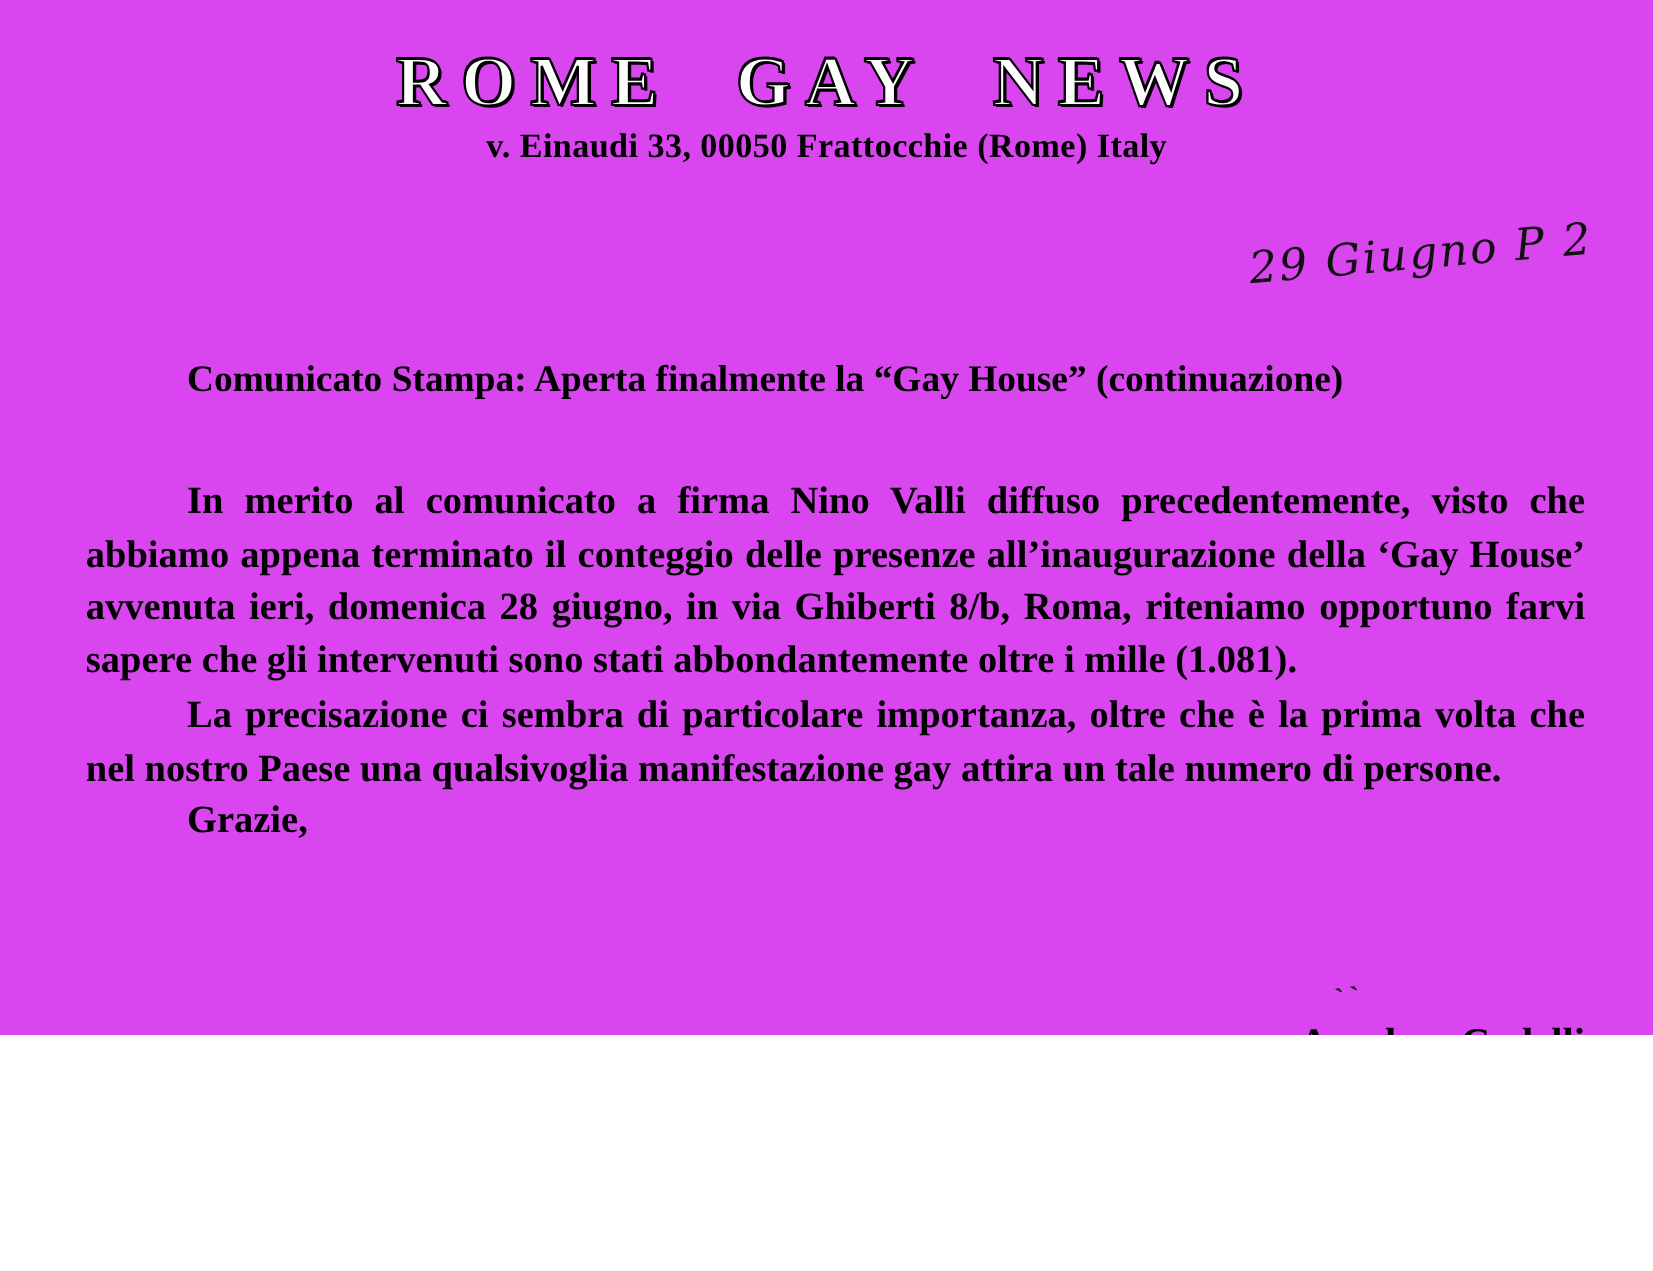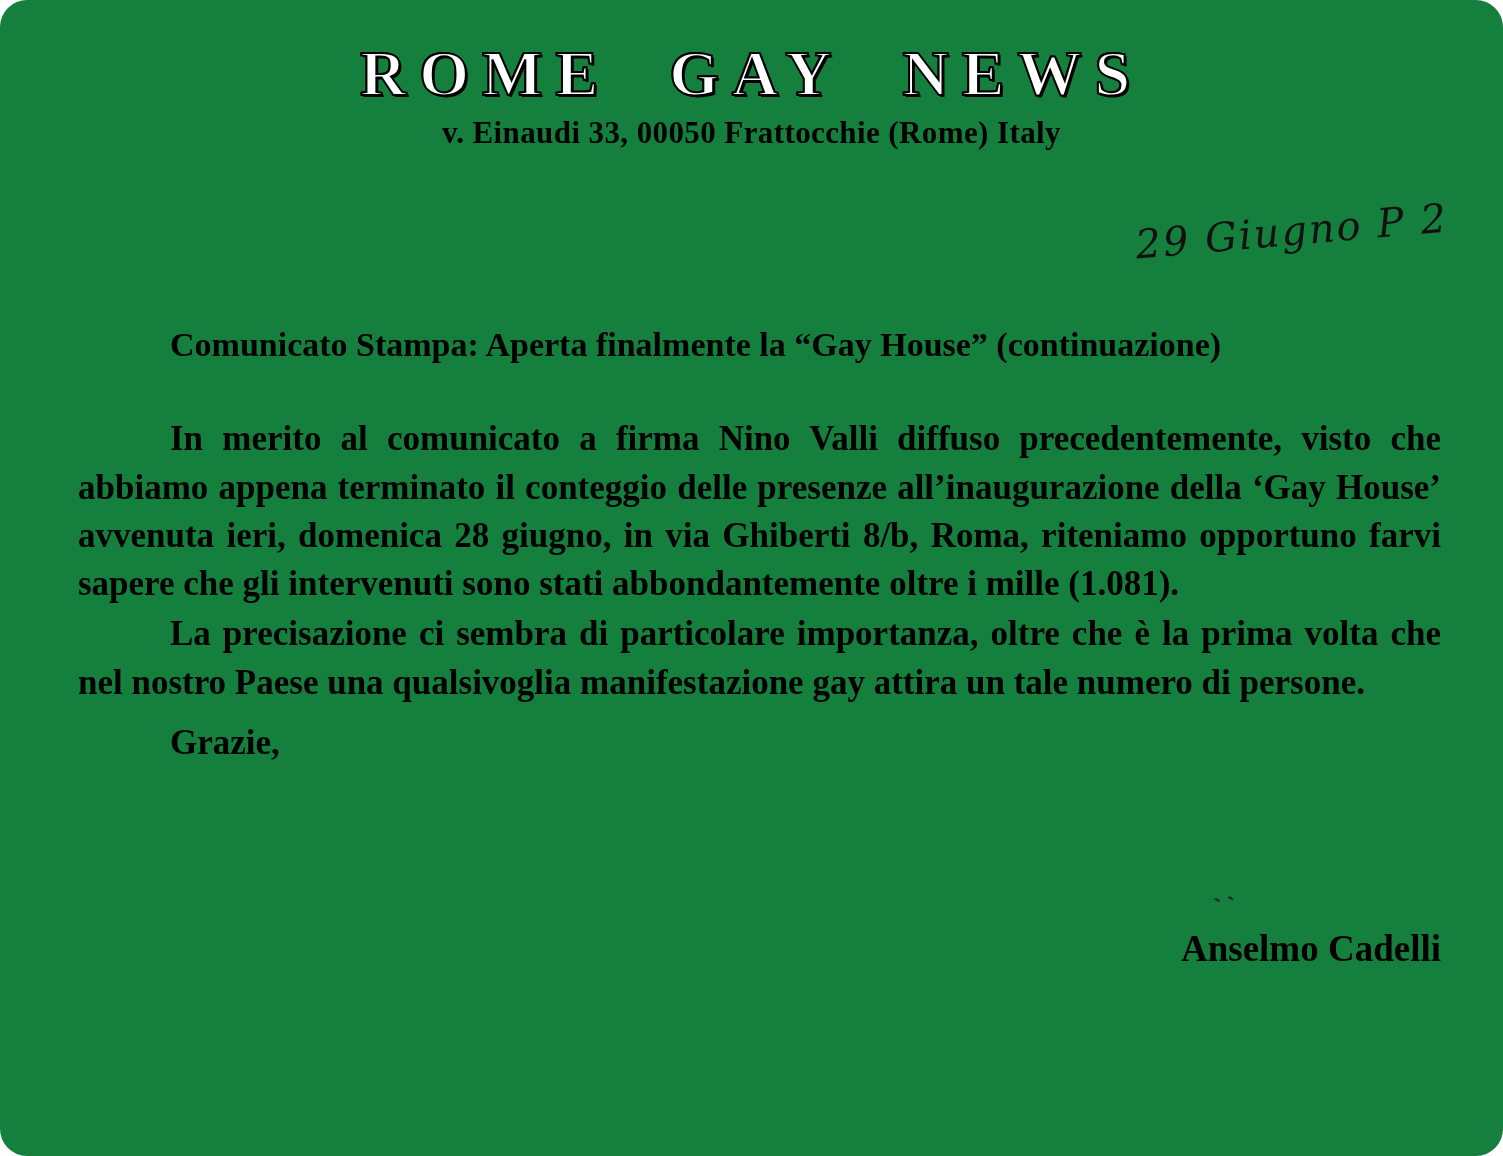--- a/index.html
+++ b/index.html
@@ -3,26 +3,25 @@
 <meta charset="utf-8">
 <style>
   html, body {
     margin: 0;
     padding: 0;
     background: #ffffff;
   }
   .page {
     position: relative;
     width: 1503px;
-    height: 1156px;
-    background: #15803d;
+    height: 941px;
+    background: #d946ef;
     overflow: hidden;
     font-family: "Liberation Serif", serif;
     color: #000000;
-    border-radius: 27px;
   }
 
   
   .letterhead {
     text-align: center;
     padding-top: 40px;
   }
   .masthead {
     font-family: "Liberation Serif", serif;
     font-size: 64px;
@@ -89,34 +88,34 @@
   }
   .para {
     font-size: 35px;
     font-weight: 700;
     line-height: 1.38;
     text-align: justify;
     text-justify: inter-word;
     margin: 0;
   }
   .para.first {
-    margin-top: 46px;
+    margin-top: 62px;
     text-indent: 92px;
   }
   .para.second {
     margin-top: 2px;
     text-indent: 92px;
   }
   .para .u {
     text-underline-offset: 4px;
   }
   .thanks {
     font-size: 35px;
     font-weight: 700;
-    margin-top: 16px;
+    margin-top: 2px;
     text-indent: 92px;
   }
 
   
   .signature {
     position: absolute;
     top: 925px;
     right: 62px;
     text-align: right;
     font-size: 37px;

